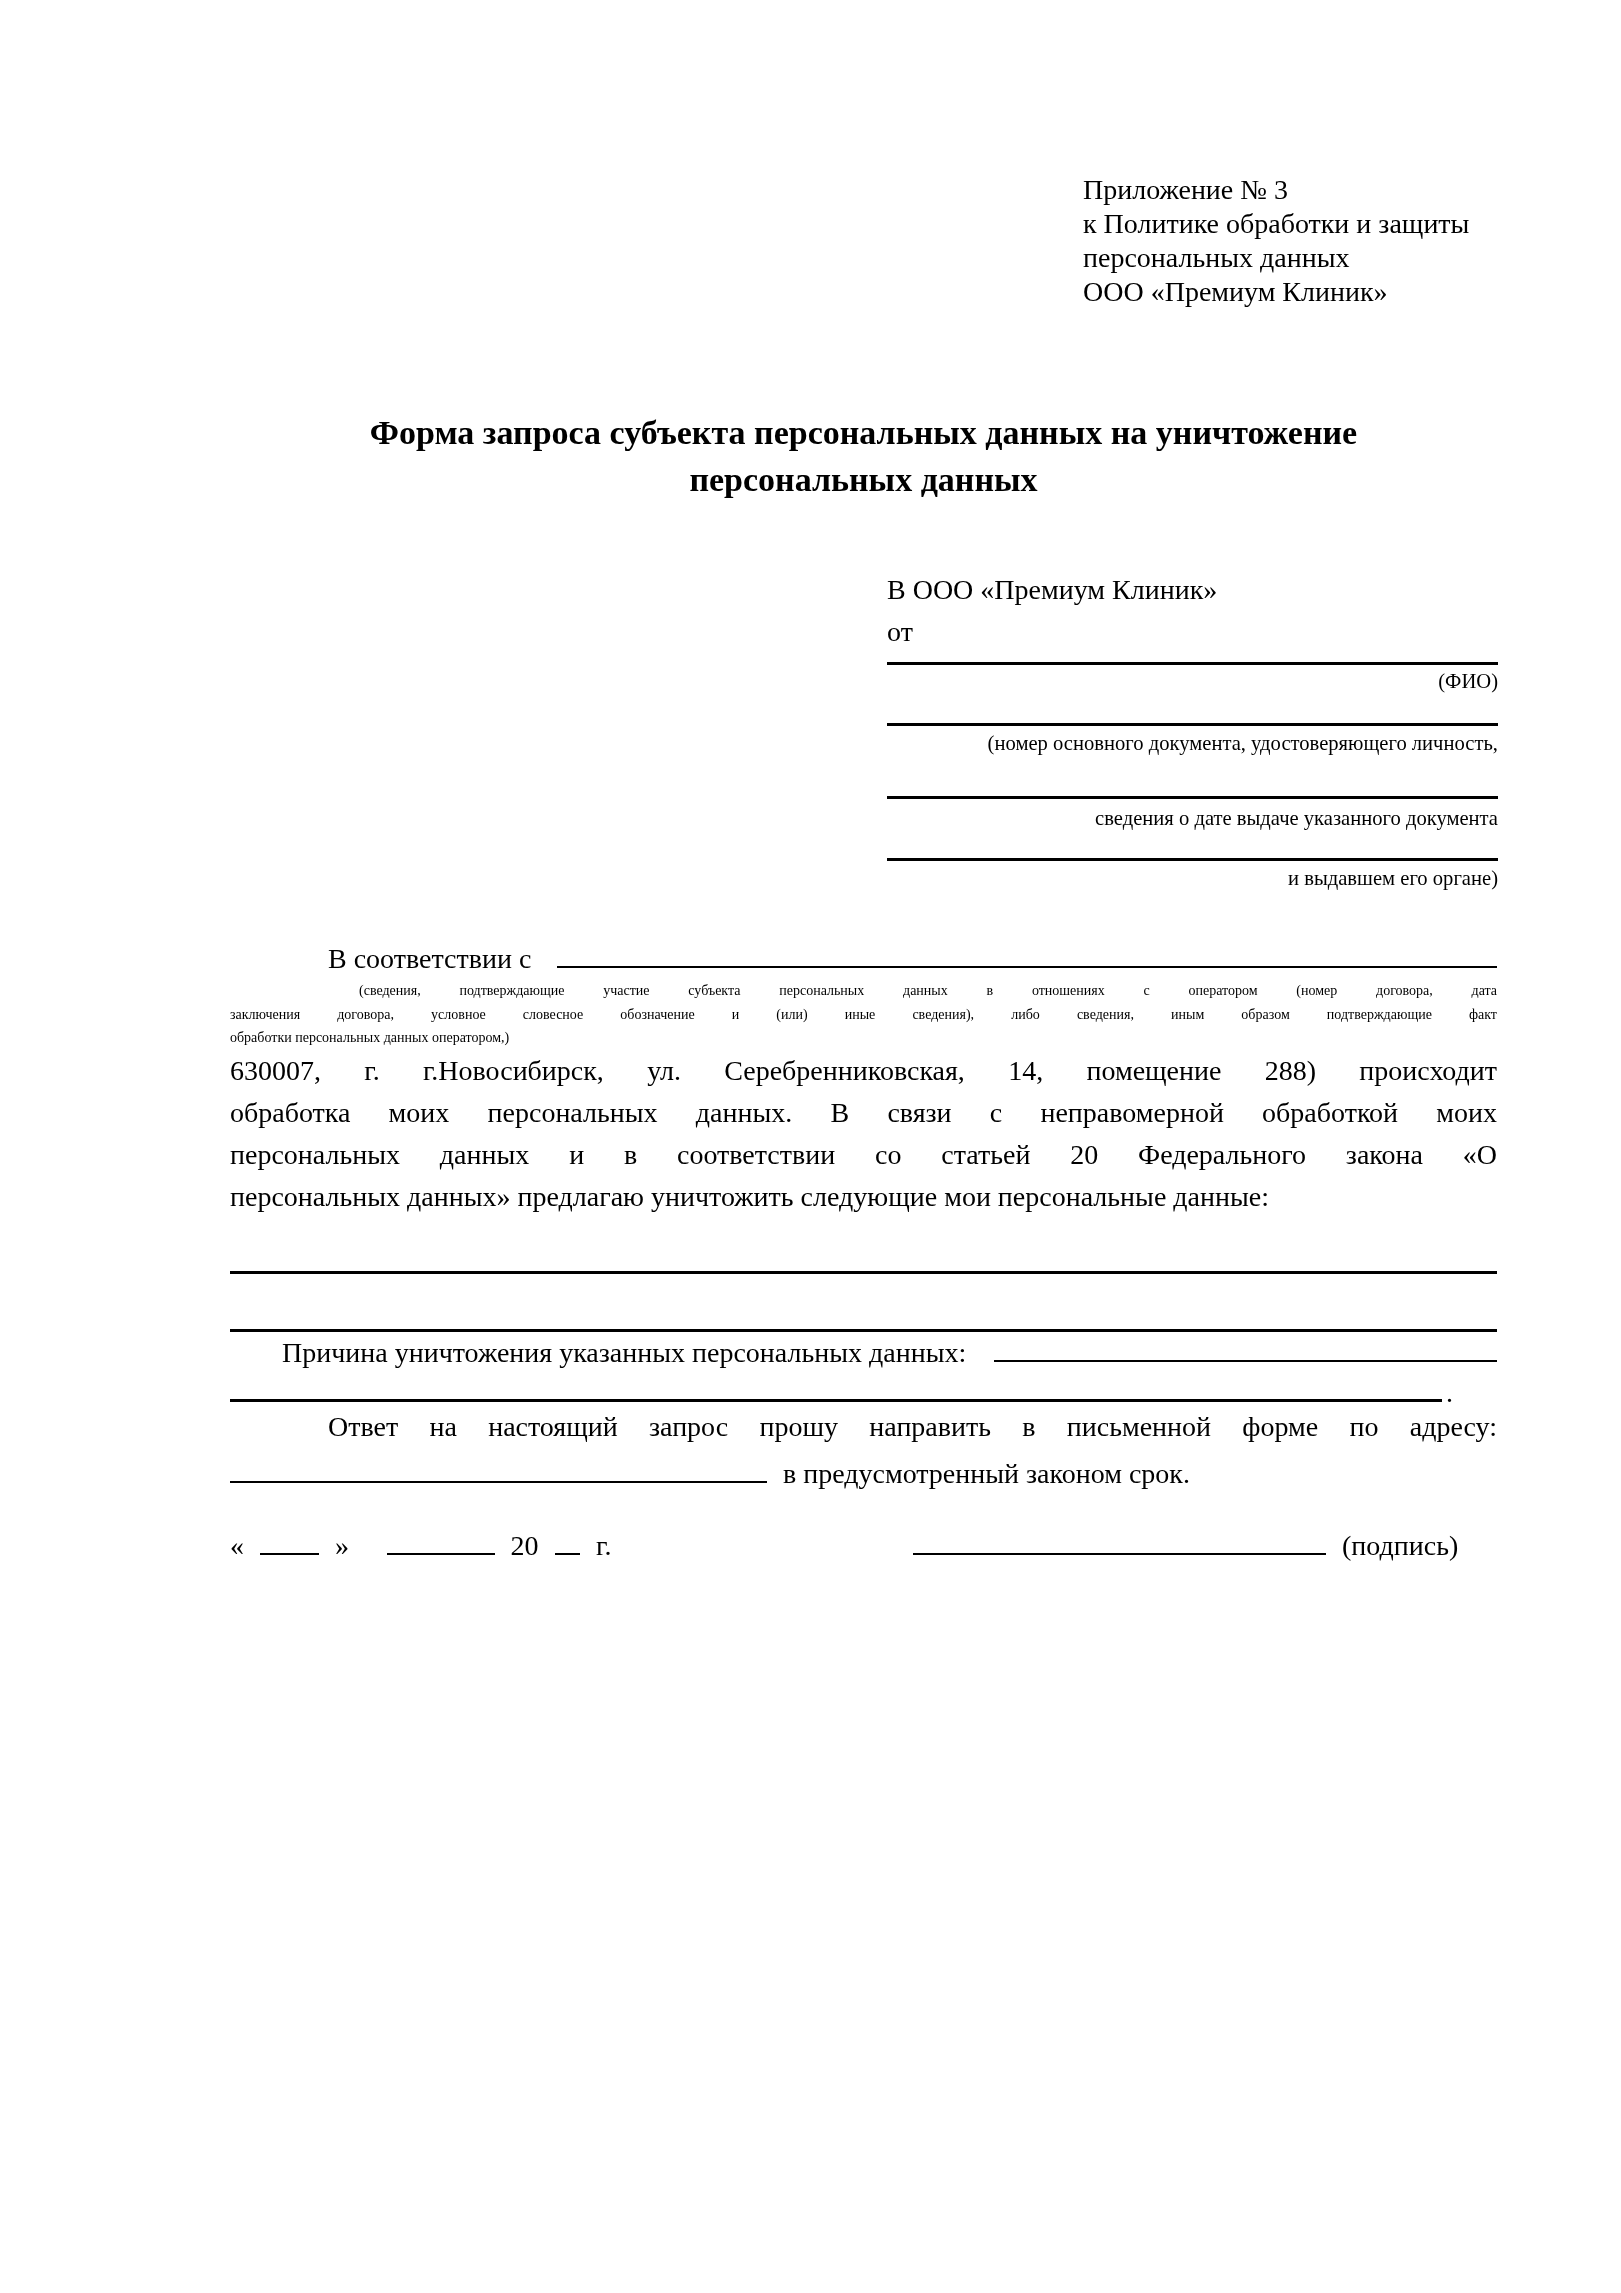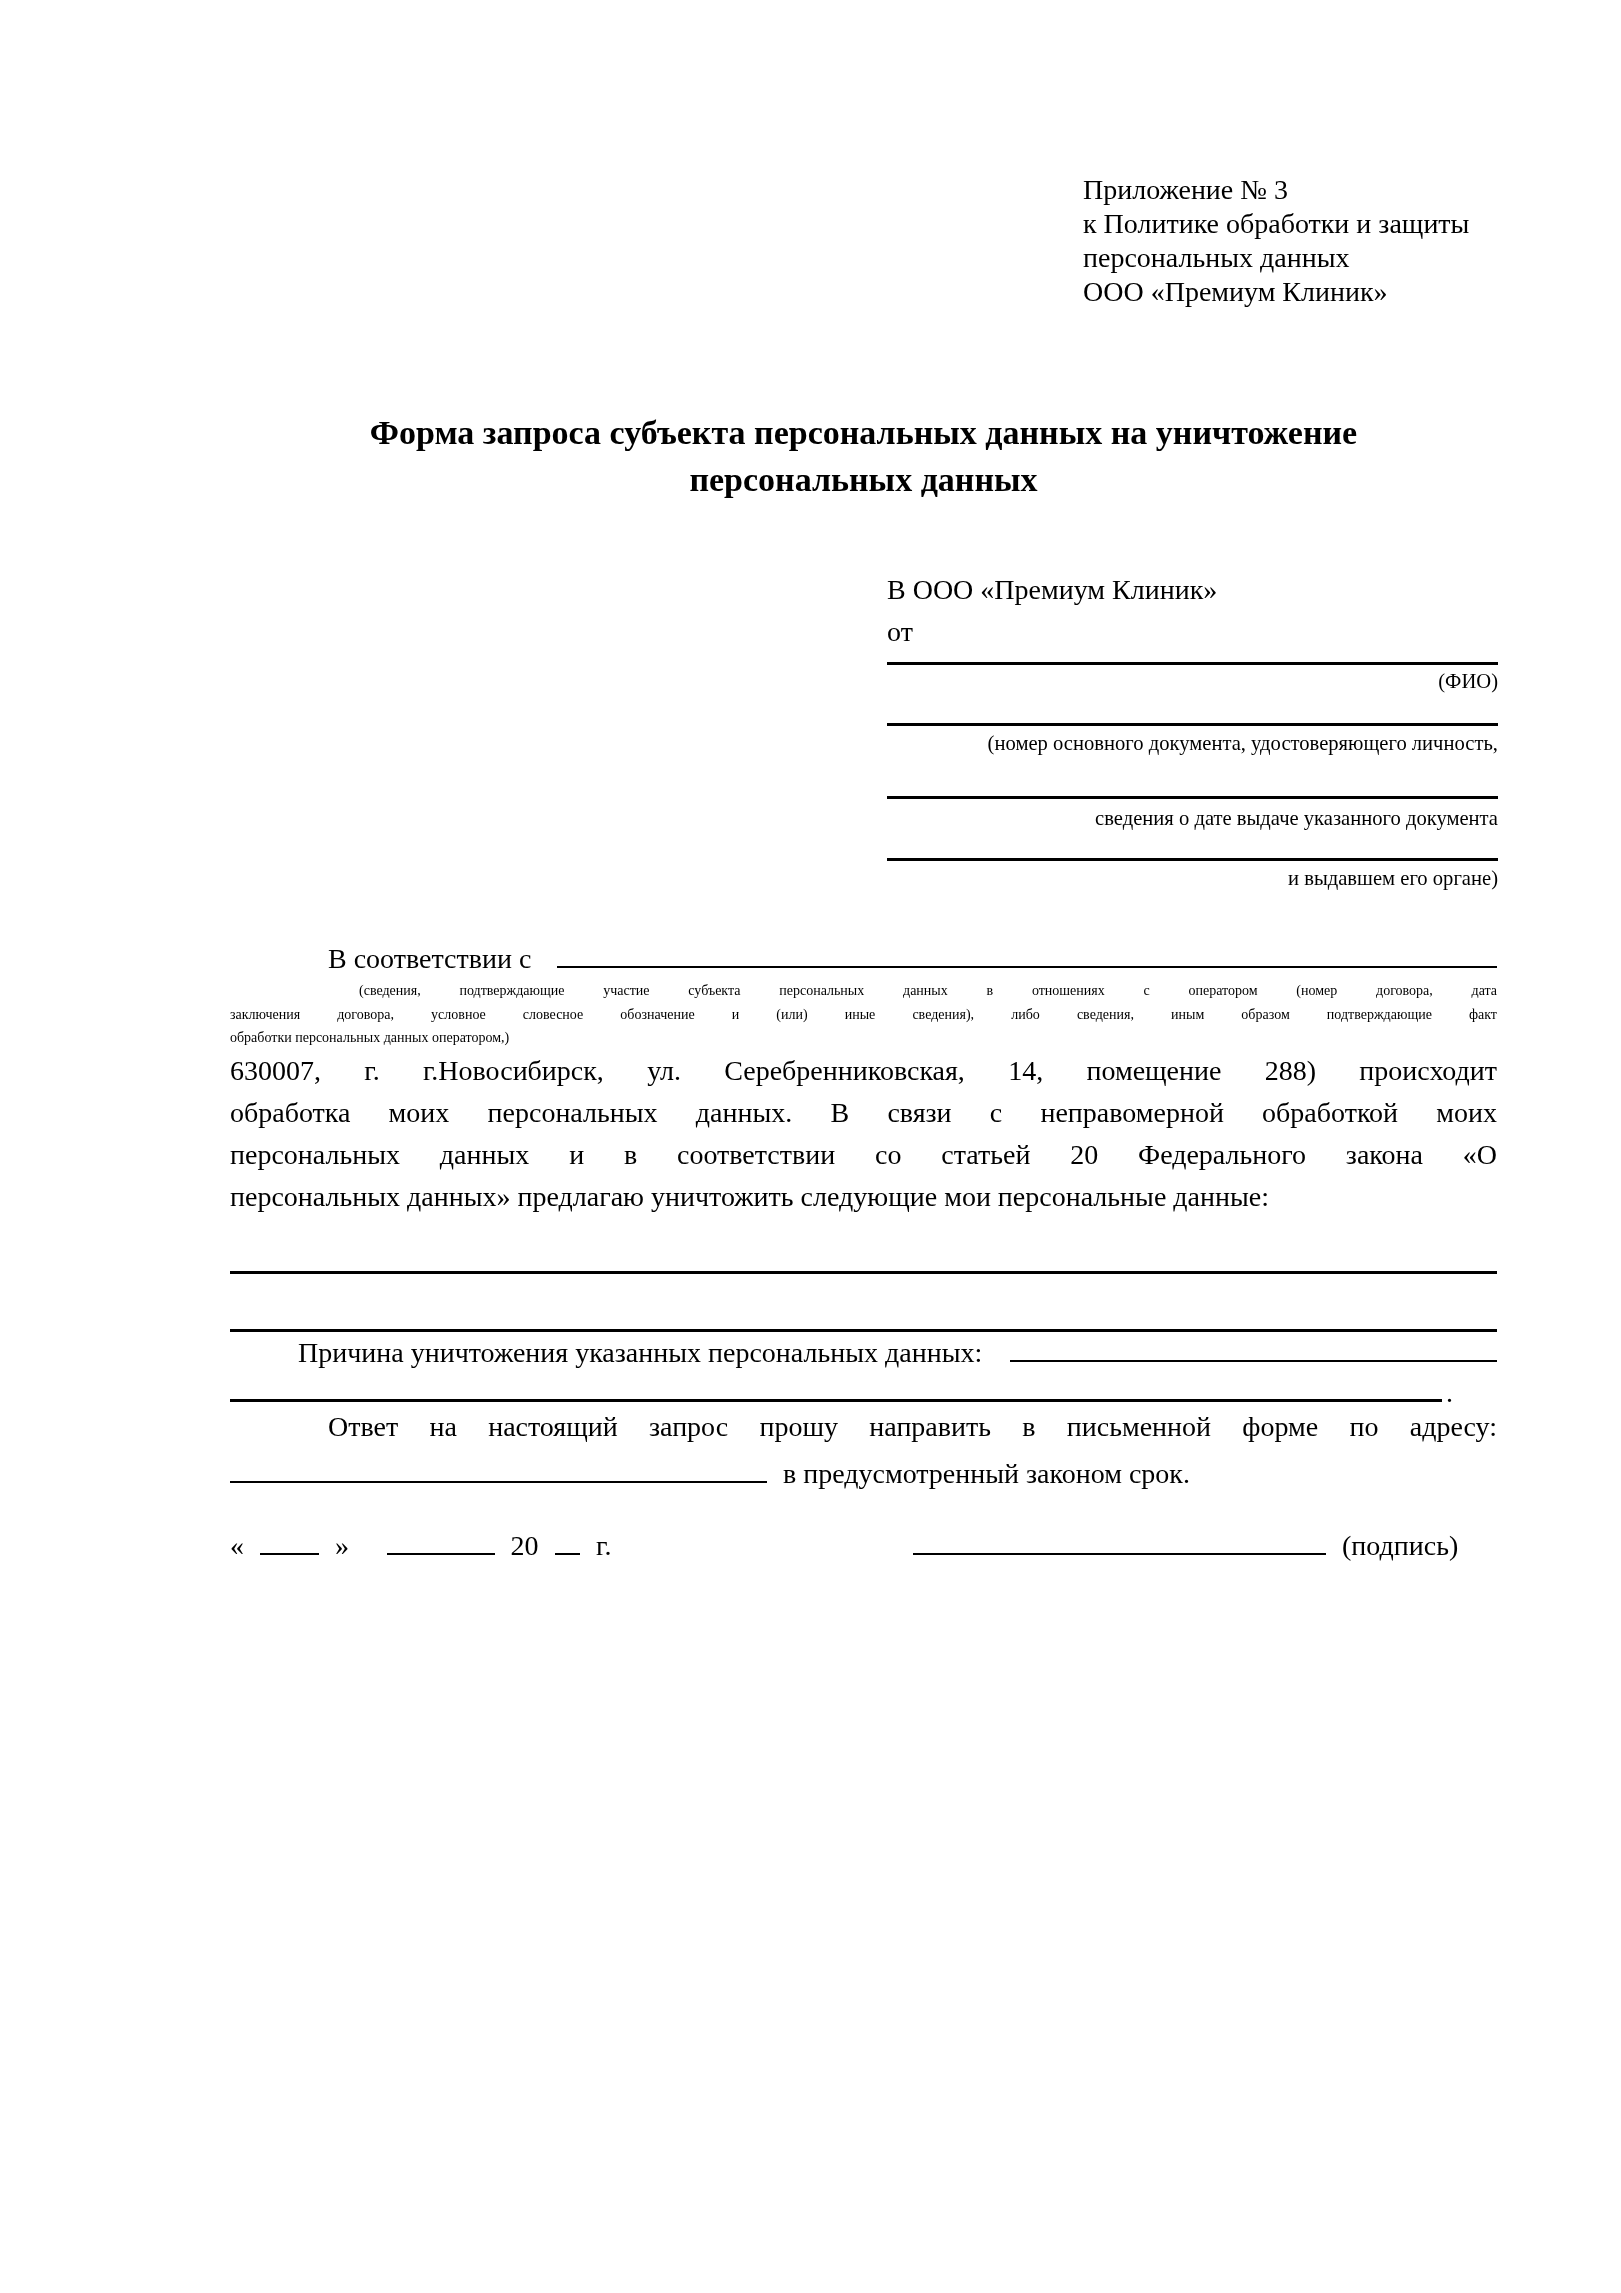--- a/index.html
+++ b/index.html
@@ -71,21 +71,21 @@
     <div class="jl">630007, г. г.Новосибирск, ул. Серебренниковская, 14, помещение 288) происходит</div>
     <div class="jl">обработка моих персональных данных. В связи с неправомерной обработкой моих</div>
     <div class="jl">персональных данных и в соответствии со статьей 20 Федерального закона «О</div>
     <div>персональных данных» предлагаю уничтожить следующие мои персональные данные:</div>
   </div>
 
   <div class="hline" style="left:230px;top:1271px;width:1267px;"></div>
   <div class="hline" style="left:230px;top:1329px;width:1267px;"></div>
 
   <div class="abs row body-text" style="left:230px;top:1332px;width:1267px;">
-    <span style="margin-left:68px;">Причина уничтожения указанных персональных данных:</span>
+    <span style="margin-left:52px;">Причина уничтожения указанных персональных данных:</span>
     <span class="fill" style="margin-left:11.8px;"></span>
   </div>
 
   <div class="hline" style="left:230px;top:1399px;width:1212px;"></div>
   <span class="abs body-text" style="left:1446px;top:1372px;">.</span>
 
   <div class="abs body-text jl" style="left:230px;top:1406px;width:1267px;text-indent:98px;">Ответ на настоящий запрос прошу направить в письменной форме по адресу:</div>
 
   <div class="abs row body-text" style="left:230px;top:1453px;width:1267px;">
     <span class="blank" style="width:537px;"></span>

